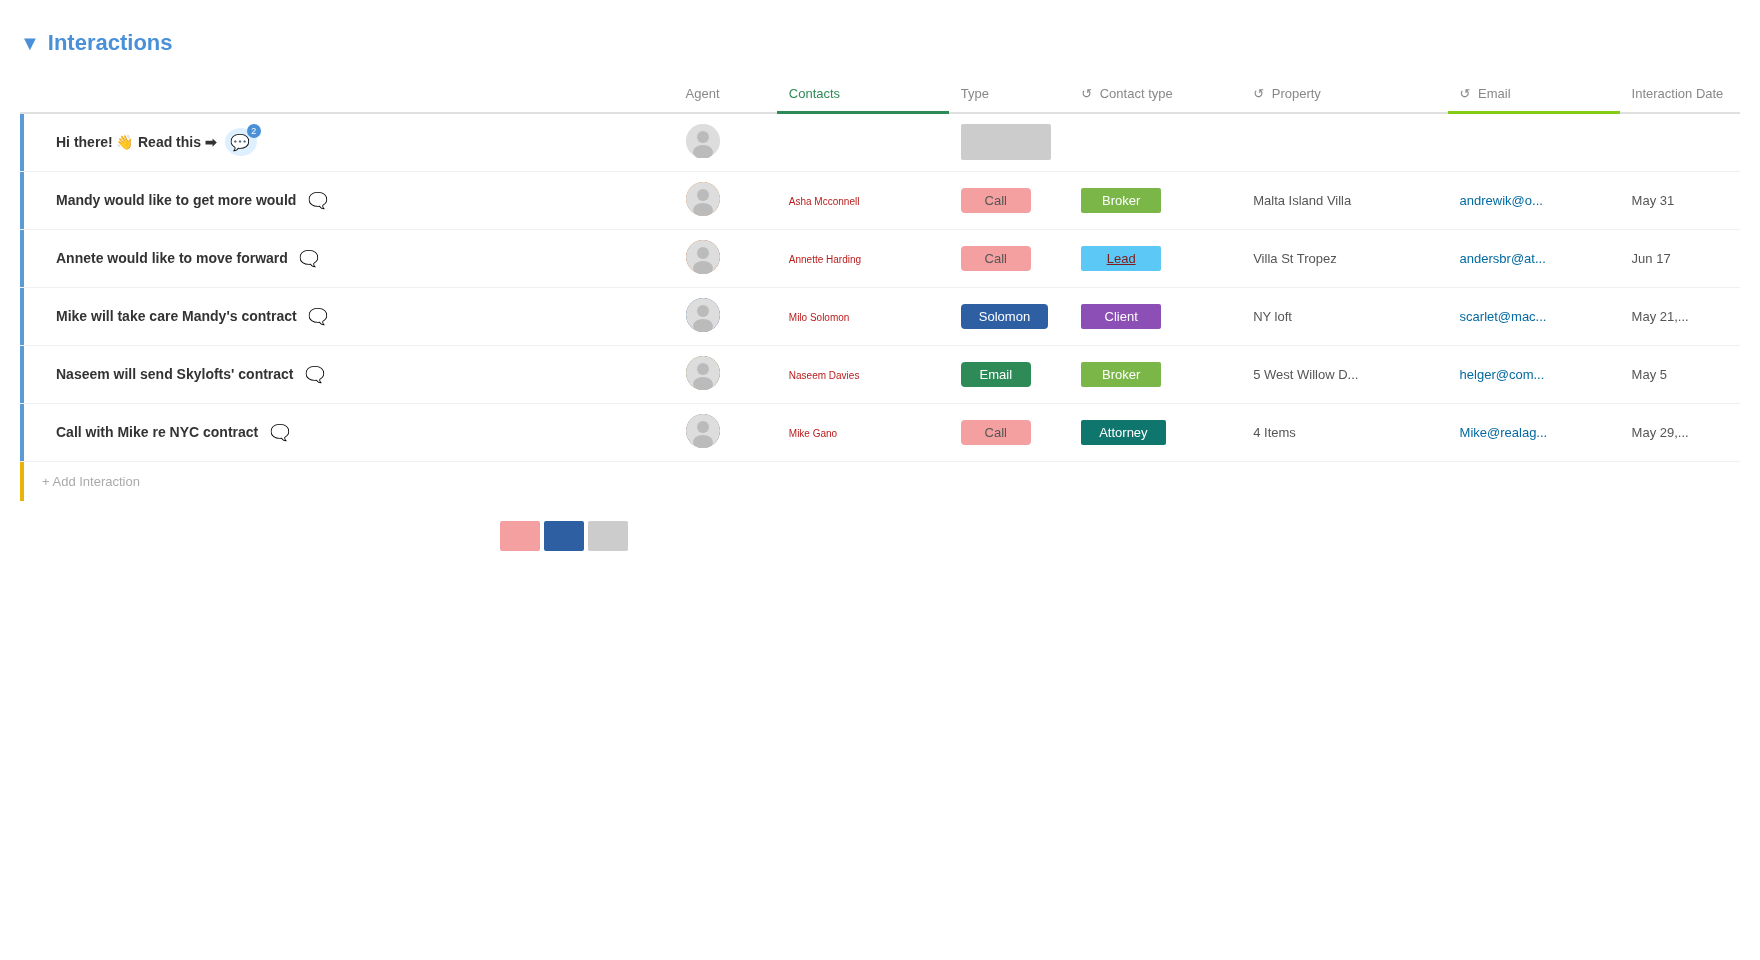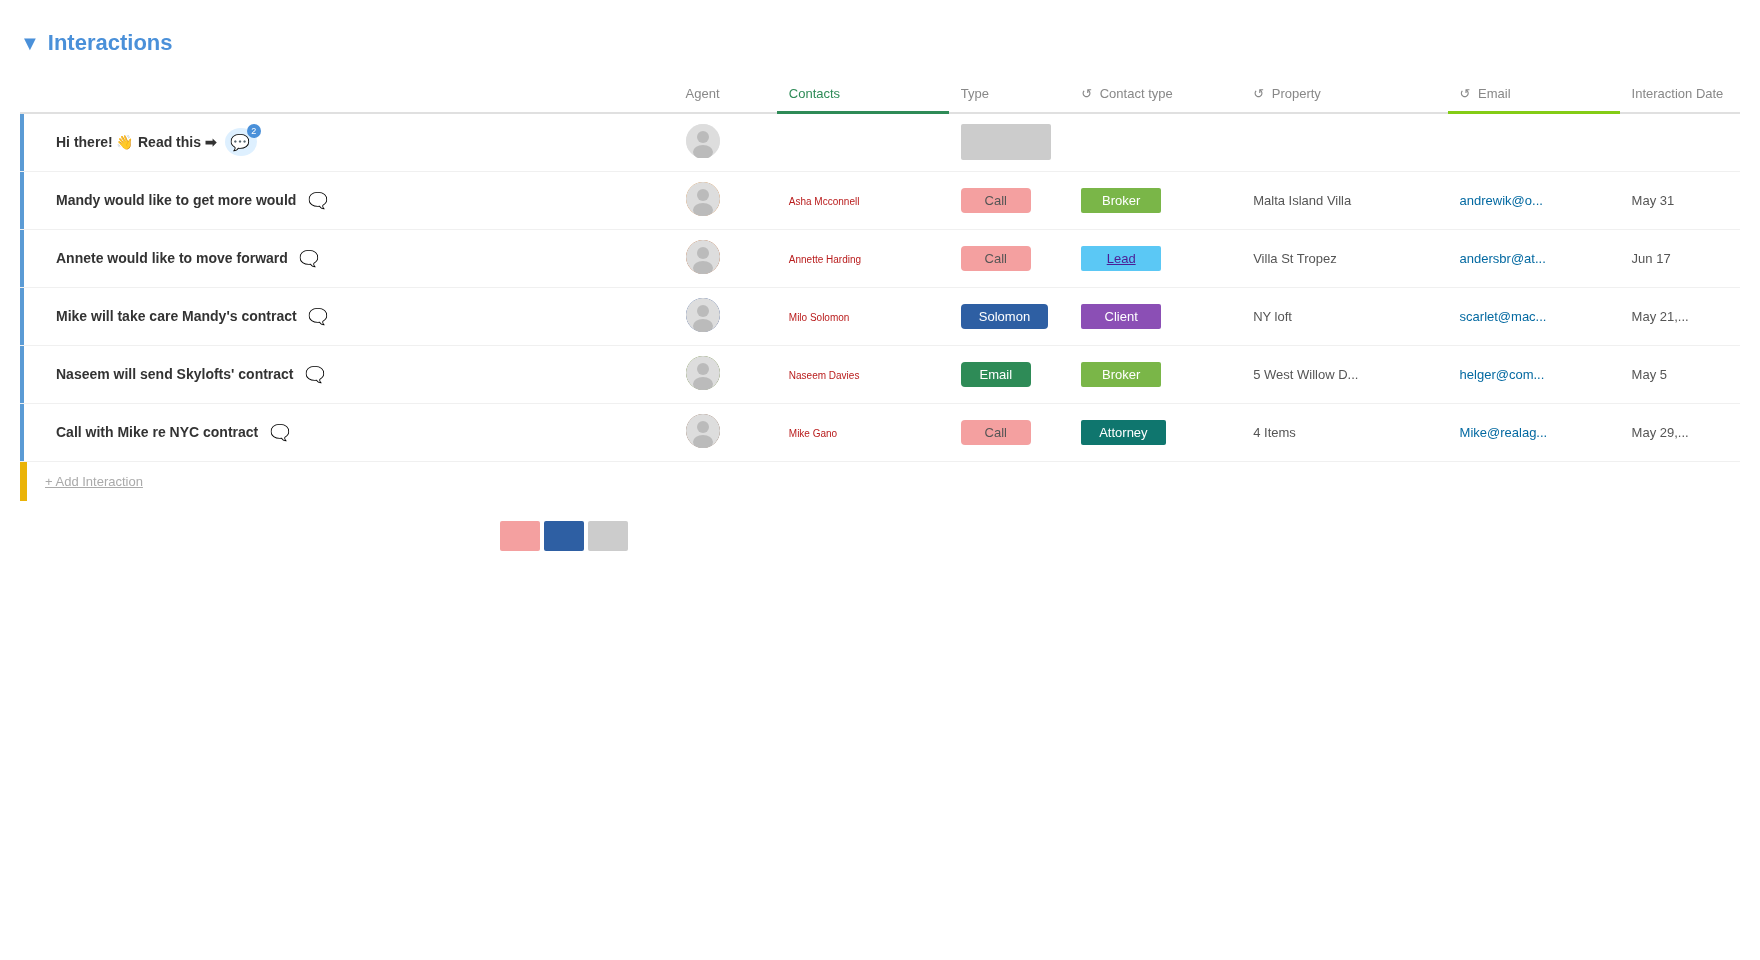--- a/index.html
+++ b/index.html
@@ -131,21 +131,21 @@
       display: inline-block;
       padding: 5px 18px;
       border-radius: 2px;
       font-size: 13px;
       font-weight: 500;
       color: white;
       text-align: center;
       min-width: 80px;
     }
     .ct-broker { background: #7ab648; }
-    .ct-lead { background: #5bc8f5; color: #4c1d95; text-decoration: underline; }
+    .ct-lead { background: #5bc8f5; color: #7f1d1d; text-decoration: underline; }
     .ct-client { background: #8b4fb5; }
     .ct-attorney { background: #0f766e; }
     .type-cell-empty {
       background: #ccc;
       height: 36px;
       width: 90px;
       border-radius: 2px;
     }
     .property-text {
       color: #555;
@@ -416,21 +416,21 @@
       </td>
       <td>
         <a class="email-link" href="#">Mike@realag...</a>
       </td>
       <td>
         <span class="date-text">May 29,...</span>
       </td>
     </tr>
         </tbody>
     </table>
-    <div class="add-interaction" style="padding-left:18px; border-left: 7px solid #eab308; display:block;text-decoration:underline;">
+    <div class="add-interaction" style="padding-left:18px; border-left: 4px solid #eab308; display:block;">
       <span>+ Add Interaction</span>
     </div>
   </div>
 
   <div class="legend-row">
     <div class="legend-block" style="background:#f4a0a0;"></div>
     <div class="legend-block" style="background:#2e5fa3;"></div>
     <div class="legend-block" style="background:#ccc;"></div>
   </div>
 </div>

